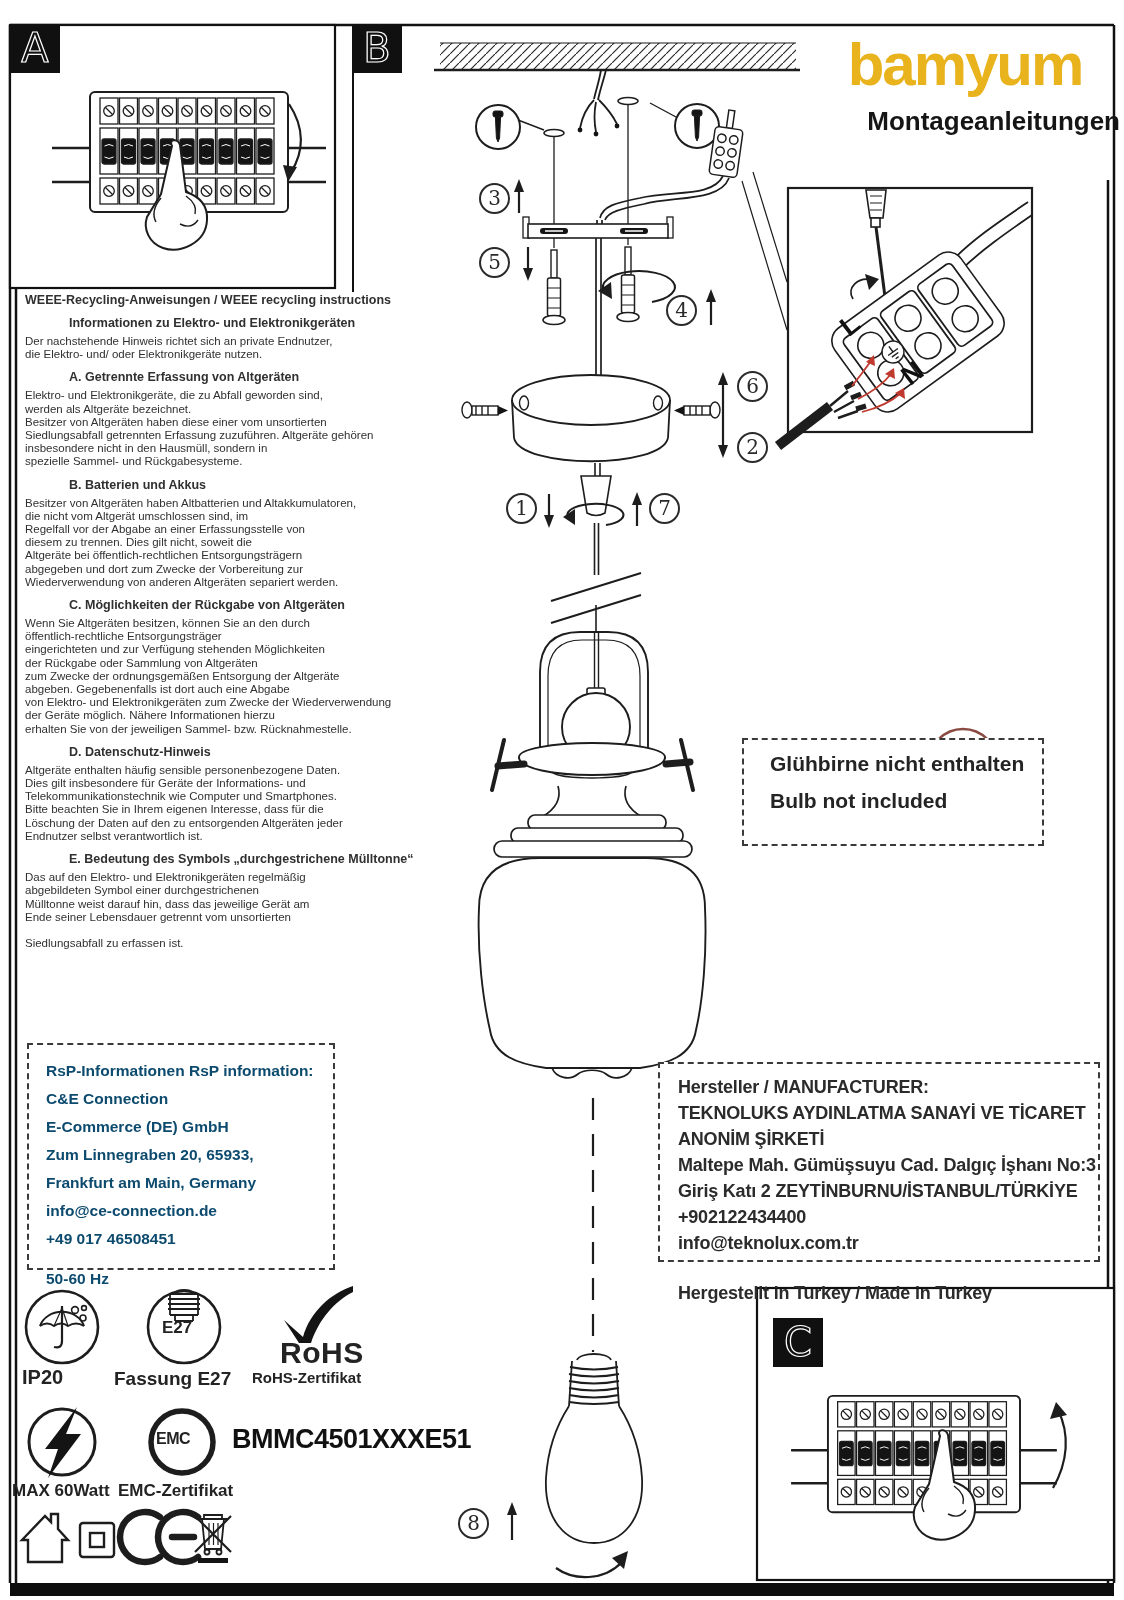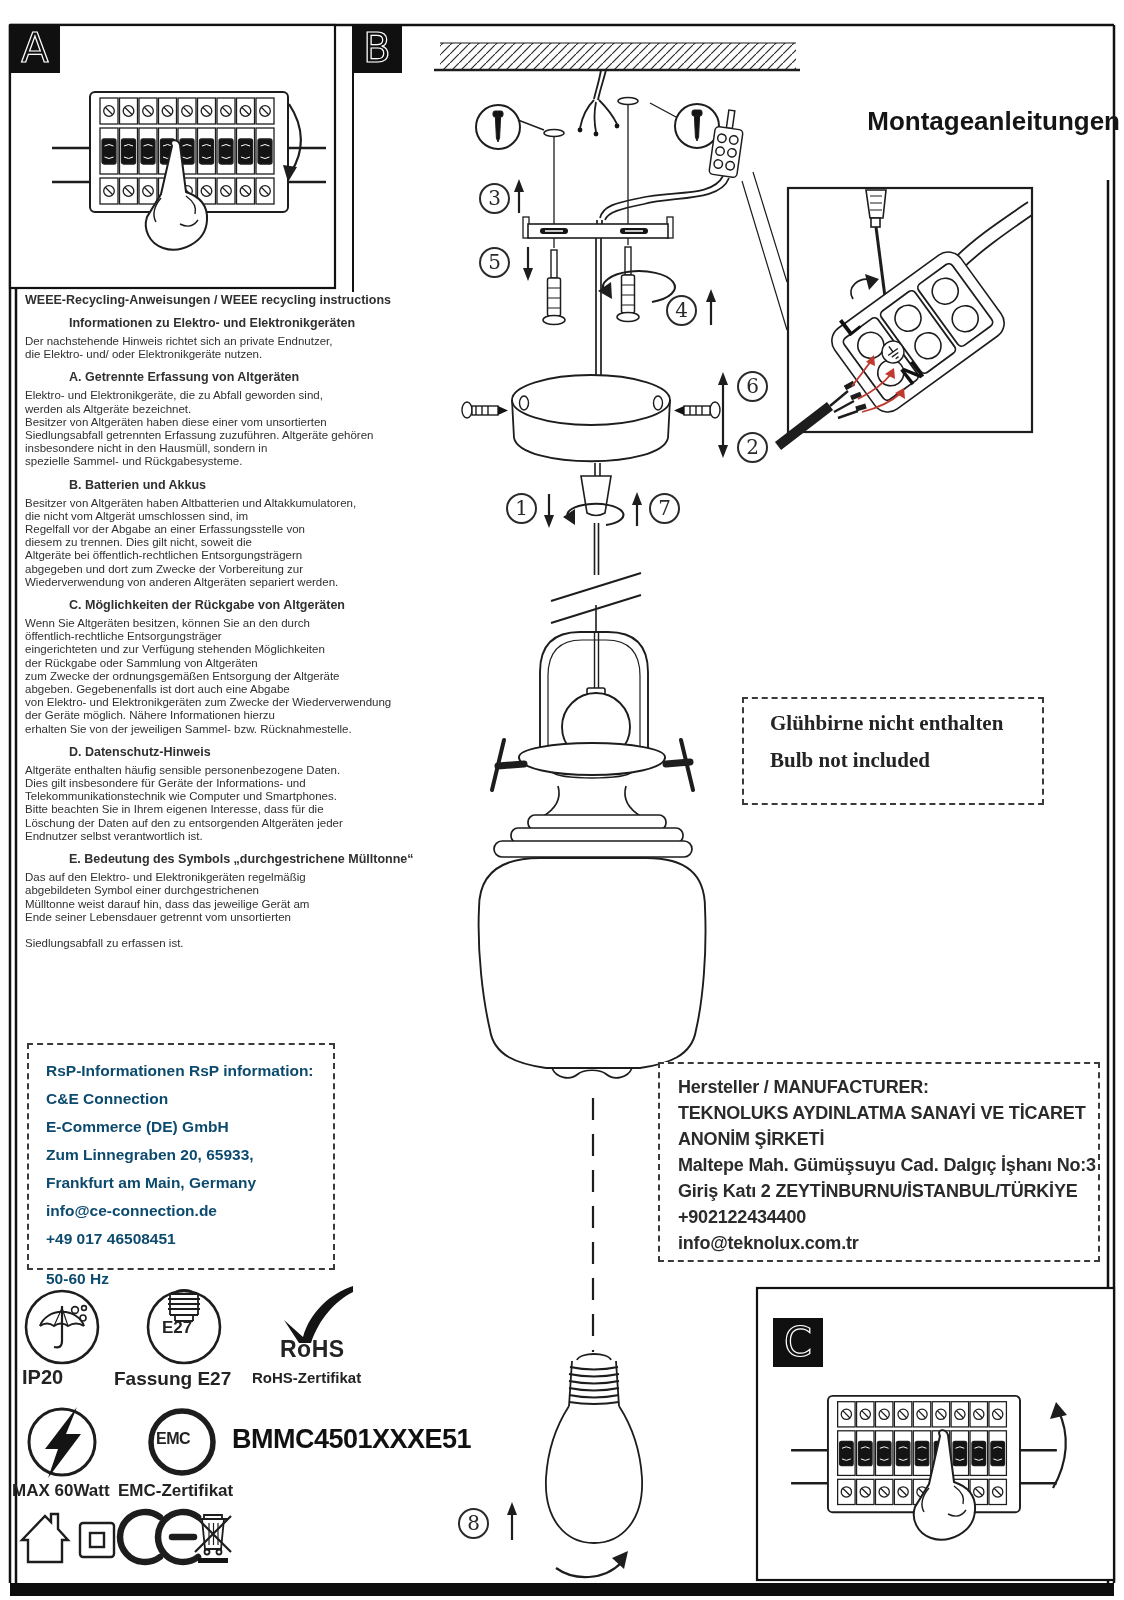--- a/index.html
+++ b/index.html
@@ -20,34 +20,34 @@
   .weee .f{margin-top:13px;}
   
   .dashbox{border:2px dashed #3a3a3a;background:#fff;}
   .rsp{left:27px;top:1043px;width:308px;height:227px;padding:12px 0 0 17px;box-sizing:border-box;}
   .rsp div{font-size:15.5px;font-weight:700;color:#0c4a6e;line-height:28px;}
   .rsp .hz{margin-top:12px;}
   .mfr{left:658px;top:1062px;width:442px;height:200px;padding:10px 0 0 18px;box-sizing:border-box;}
   .mfr div{font-size:18px;font-weight:700;color:#2b2b2b;line-height:26px;letter-spacing:-0.2px;}
   .mfr .lite{font-weight:600;}
   .mfr .made{margin-top:24px;}
-  .bulbbox{left:742px;top:697px;width:298px;height:104px;font-family:Liberation Serif, serif;}
+  .bulbbox{left:742px;top:738px;width:298px;height:104px;}
   .bulbbox .l1{position:absolute;left:26px;top:12px;font-size:21px;font-weight:600;color:#242424;}
   .bulbbox .l2{position:absolute;left:26px;top:49px;font-size:21px;font-weight:600;color:#242424;}
   
   .step{width:27px;height:27px;border:2px solid #2a2a2a;border-radius:50%;background:#fff;
         font-family:"DejaVu Serif",serif;font-size:20px;line-height:26px;text-align:center;color:#2a2a2a;}
   
   .termL{left:842px;top:310px;font-size:27px;font-weight:800;transform:rotate(-38deg);color:#111;}
   .termN{left:903px;top:358px;font-size:27px;font-weight:800;transform:rotate(-38deg);color:#111;}
   
   .cl{font-weight:700;color:#232323;text-align:left;}
   .ip20{left:22px;top:1366px;width:80px;font-size:20px;}
   .fassung{left:114px;top:1368px;width:140px;font-size:19px;}
-  .rohsword{left:280px;top:1336px;width:90px;font-size:23px;letter-spacing:0.5px;}
+  .rohsword{left:280px;top:1336px;width:90px;font-size:30px;letter-spacing:0.5px;}
   .rohszert{left:252px;top:1369px;width:130px;font-size:15px;}
   .e27{left:162px;top:1318px;width:44px;font-size:17px;}
   .emcword{left:156px;top:1430px;width:52px;font-size:16px;letter-spacing:-0.5px;}
   .max60{left:12px;top:1481px;width:100px;font-size:17px;}
   .emczert{left:118px;top:1481px;width:130px;font-size:17px;}
   .code{left:232px;top:1424px;font-size:27px;font-weight:800;letter-spacing:-0.5px;color:#111;}
 </style>
 </head>
 <body>
 
@@ -385,20 +385,21 @@
         <path d="M6,8 L9,38 H25 L28,8"></path>
         <path d="M13,12 V34 M17.5,12 V34 M22,12 V34" stroke-width="1.2"></path>
         <circle cx="11" cy="41" r="2.5"></circle>
           <circle cx="23" cy="41" r="2.5"></circle>
         <path d="M-1,5 L35,41 M35,5 L-1,41" stroke-width="2.2"></path>
         <rect x="2" y="47" width="30" height="5" fill="#141414" stroke="none"></rect>
       </g>
     </g>
   </svg>
 
+  <div class="abs brand">bamyum</div>
   <div class="abs sub1">Montageanleitungen</div>
 
   <div class="abs weee">
     <div class="t">WEEE-Recycling-Anweisungen / WEEE recycling instructions</div>
     <h4>Informationen zu Elektro- und Elektronikgeräten</h4>
     <p>Der nachstehende Hinweis richtet sich an private Endnutzer,
  die Elektro- und/ oder Elektronikgeräte nutzen.</p>
     <h4>A. Getrennte Erfassung von Altgeräten</h4>
     <p>Elektro- und Elektronikgeräte, die zu Abfall geworden sind,
  werden als Altgeräte bezeichnet.
@@ -467,20 +468,21 @@
     <div class="hz">50-60 Hz</div>
   </div>
 
   <div class="abs dashbox mfr">
     <div>Hersteller / MANUFACTURER:</div>
     <div>TEKNOLUKS AYDINLATMA SANAYİ VE TİCARET ANONİM ŞİRKETİ</div>
     <div>Maltepe Mah. Gümüşsuyu Cad. Dalgıç İşhanı No:3</div>
     <div>Giriş Katı 2 ZEYTİNBURNU/İSTANBUL/TÜRKİYE</div>
     <div class="lite">+902122434400</div>
     <div class="lite">info@teknolux.com.tr</div>
+    <div class="made">Hergestellt in Turkey / Made in Turkey</div>
   </div>
 
   <div class="abs cl ip20">IP20</div>
   <div class="abs cl e27">E27</div>
   <div class="abs cl fassung">Fassung E27</div>
   <div class="abs cl rohsword">RoHS</div>
   <div class="abs cl rohszert">RoHS-Zertifikat</div>
   <div class="abs cl max60">MAX 60Watt</div>
   <div class="abs cl emcword">EMC</div>
   <div class="abs cl emczert">EMC-Zertifikat</div>

